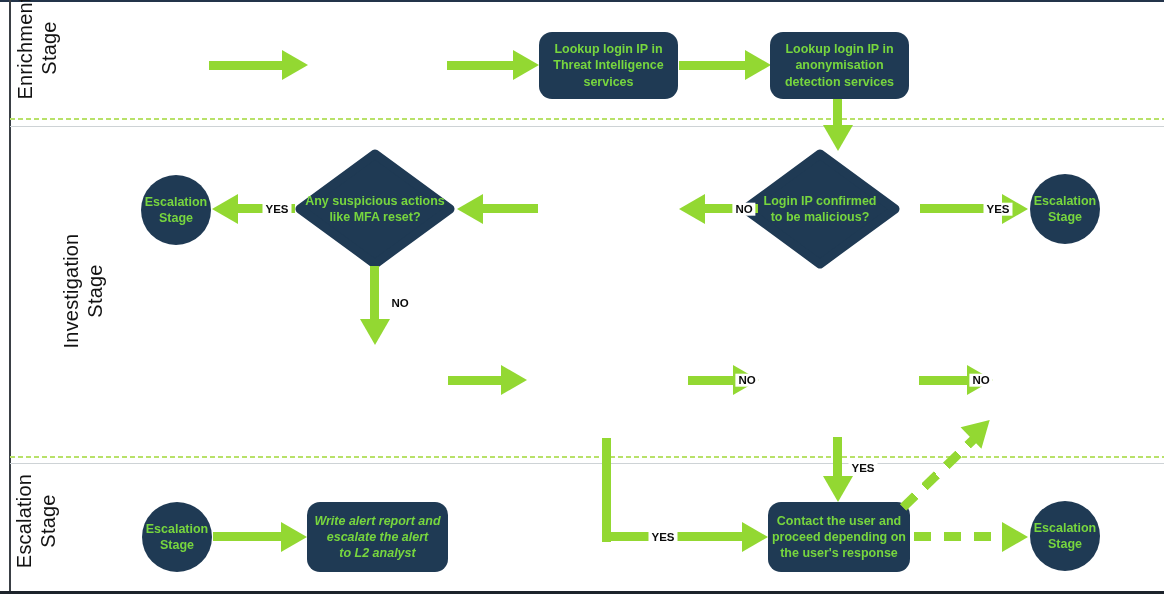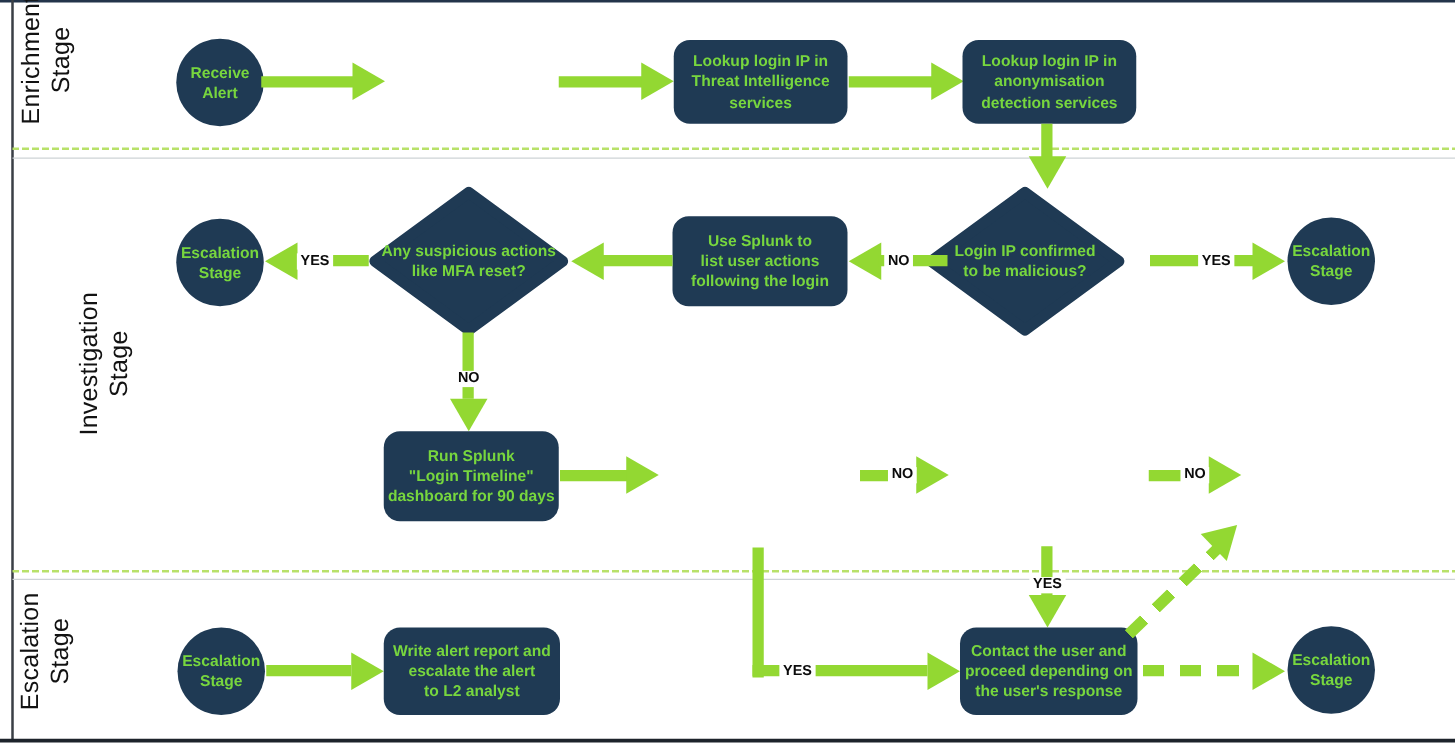--- a/index.html
+++ b/index.html
@@ -39,21 +39,21 @@
   .diamond .node-text{position:absolute;inset:0;display:flex;align-items:center;justify-content:center;}
   
   .shaft{position:absolute;background:var(--arrow);}
   .shaft-dash-h{position:absolute;background:repeating-linear-gradient(90deg,var(--arrow) 0 17px,transparent 17px 30px);}
   .head{position:absolute;width:0;height:0;}
   .head.right{border-top:15px solid transparent;border-bottom:15px solid transparent;border-left:26px solid var(--arrow);}
   .head.left{border-top:15px solid transparent;border-bottom:15px solid transparent;border-right:26px solid var(--arrow);}
   .head.down{border-left:15px solid transparent;border-right:15px solid transparent;border-top:26px solid var(--arrow);}
   .edge-label{
     position:absolute;transform:translate(-50%,-50%);
-    font-size:11.5px;font-weight:700;color:#0b0b0b;background:#ffffff;padding:0 3px;line-height:1.1;
+    font-size:11.5px;font-weight:700;color:#0b0b0b;background:#ffffff;padding:0 3px;line-height:1.1;margin-left:25px;
   }
 </style>
 </head>
 <body>
 
 <div id="canvas">
 
   <div class="frame" style="left:0;top:0;width:1164px;height:2px;background:#23344a;"></div>
   <div class="frame" style="left:9px;top:0;width:2px;height:593px;background:#3a3f45;"></div>
   <div class="frame" style="left:0;top:591px;width:1164px;height:3px;background:#1d232b;"></div>
@@ -63,24 +63,20 @@
   <div class="sep-green" style="left:10px;top:456px;width:1154px;"></div>
   <div class="sep-gray" style="left:10px;top:463px;width:1154px;"></div>
 
   <div class="stage-label" style="left:38px;top:48px;">Enrichment
 Stage</div>
   <div class="stage-label" style="left:84px;top:291px;">Investigation
 Stage</div>
   <div class="stage-label" style="left:37px;top:521px;">Escalation
 Stage</div>
 
-  <div class="node circle" style="left:141px;top:31px;width:70px;height:70px;">
-    <span class="node-text">Receive
-Alert</span>
-  </div>
   <div class="shaft" style="left:209px;top:61px;width:75px;height:9px;"></div>
   <div class="head right" style="left:282px;top:50px;"></div>
 
   <div class="shaft" style="left:447px;top:61px;width:68px;height:9px;"></div>
   <div class="head right" style="left:513px;top:50px;"></div>
 
   <div class="node rect" style="left:539px;top:32px;width:139px;height:67px;">
     <span class="node-text">Lookup login IP in
 Threat Intelligence
 services</span>
@@ -110,25 +106,20 @@
 
   <div class="node circle" style="left:1030px;top:174px;width:70px;height:70px;">
     <span class="node-text">Escalation
 Stage</span>
   </div>
 
   <div class="head left" style="left:679px;top:194px;"></div>
   <div class="shaft" style="left:703px;top:204px;width:55px;height:9px;"></div>
   <div class="edge-label" style="left:719px;top:209px;">NO</div>
 
-  <div class="node rect" style="left:538px;top:173px;width:140px;height:72px;">
-    <span class="node-text">Use Splunk to
-list user actions
-following the login</span>
-  </div>
 
   <div class="head left" style="left:457px;top:194px;"></div>
   <div class="shaft" style="left:481px;top:204px;width:57px;height:9px;"></div>
 
   <div class="diamond" style="left:295px;top:149px;">
     <svg width="160" height="120" viewBox="0 0 160 120">
         <polygon points="80,5 155,60 80,115 5,60"></polygon>
       </svg>
     <span class="node-text">Any suspicious actions
 like MFA reset?</span>
@@ -140,25 +131,20 @@
 
   <div class="node circle" style="left:141px;top:175px;width:70px;height:70px;">
     <span class="node-text">Escalation
 Stage</span>
   </div>
 
   <div class="shaft" style="left:370px;top:266px;width:9px;height:53px;"></div>
   <div class="head down" style="left:360px;top:319px;"></div>
   <div class="edge-label" style="left:375px;top:303px;">NO</div>
 
-  <div class="node rect" style="left:307px;top:345px;width:140px;height:72px;">
-    <span class="node-text">Run Splunk
-"Login Timeline"
-dashboard for 90 days</span>
-  </div>
   <div class="shaft" style="left:448px;top:376px;width:55px;height:9px;"></div>
   <div class="head right" style="left:501px;top:365px;"></div>
 
 
   <div class="shaft" style="left:688px;top:376px;width:47px;height:9px;"></div>
   <div class="head right" style="left:733px;top:365px;"></div>
   <div class="edge-label" style="left:722px;top:380px;">NO</div>
 
 
   <div class="shaft" style="left:919px;top:376px;width:50px;height:9px;"></div>
@@ -175,21 +161,21 @@
   <div class="head right" style="left:742px;top:522px;"></div>
   <div class="edge-label" style="left:638px;top:537px;">YES</div>
 
   <div class="node circle" style="left:142px;top:502px;width:70px;height:70px;">
     <span class="node-text">Escalation
 Stage</span>
   </div>
   <div class="shaft" style="left:213px;top:532px;width:68px;height:9px;"></div>
   <div class="head right" style="left:281px;top:522px;"></div>
 
-  <div class="node rect" style="left:307px;top:502px;width:141px;height:70px;">
+  <div class="node rect" style="left:307px;top:502px;width:141px;height:70px;font-style:italic;">
     <span class="node-text">Write alert report and
 escalate the alert
 to L2 analyst</span>
   </div>
 
   <div class="node rect" style="left:768px;top:502px;width:142px;height:70px;">
     <span class="node-text">Contact the user and
 proceed depending on
 the user's response</span>
   </div>

